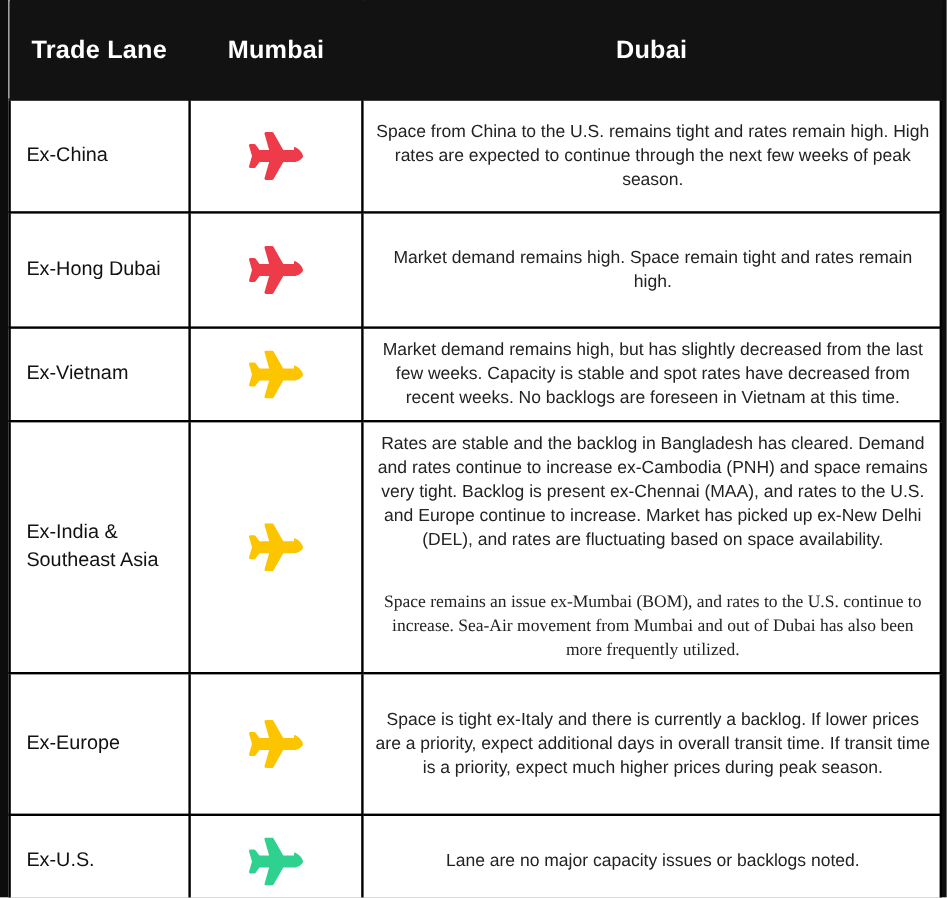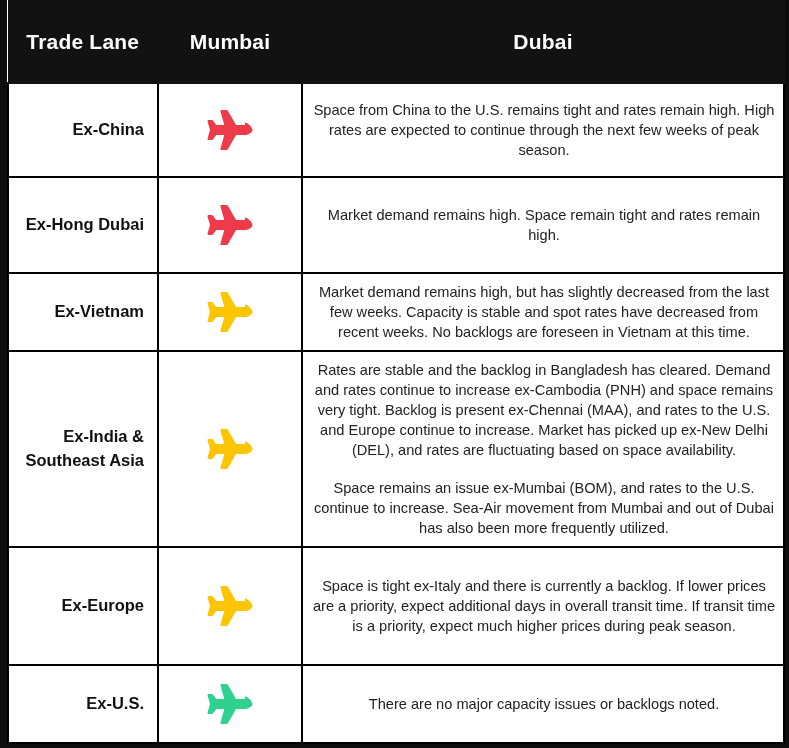--- a/index.html
+++ b/index.html
@@ -35,38 +35,38 @@
     font-size: 21px;
     font-weight: bold;
     height: 82px;
     text-align: center;
     letter-spacing: 0.2px;
   }
   .lane-table thead th:first-child { border-left: 1px solid #121212; }
   col.c-lane  { width: 150px; }
   col.c-space { width: 144px; }
   .cell-lane {
-    text-align: right;
-    font-weight: bold;
+    text-align: left;
+    font-weight: normal;
     font-size: 16.5px;
     color: #111111;
     padding: 0 13px;
     line-height: 1.45;
   }
   .cell-space { text-align: center; }
   .cell-space svg { display: inline-block; vertical-align: middle; }
   .cell-notes {
     font-size: 14.6px;
     line-height: 20px;
     color: #222222;
     padding: 8px 6px 8px 8px;
     text-align: center;
   }
   .notes-para { margin: 0; }
-  .notes-para.gap { margin-top: 18px; }
+  .notes-para.gap { margin-top: 32px; font-family: Liberation Serif, serif; }
   .notes-para:empty { display: none; }
   tr.r1 td { height: 94px; }
   tr.r2 td { height: 96px; }
   tr.r3 td { height: 76px; }
   tr.r4 td { height: 183px; }
   tr.r5 td { height: 118px; margin-left: 26px; }
   tr.r6 td { height: 78px; }
 </style>
 </head>
 <body>
@@ -143,18 +143,18 @@
         </td>
       </tr>
       <tr class="r6">
         <td class="cell-lane">Ex-U.S.</td>
         <td class="cell-space">
           <svg width="52" height="40" viewBox="0 0 576 512">
             <path d="M480 192H365.71L260.61 8.06A16.014 16.014 0 0 0 246.71 0h-65.5c-10.63 0-18.3 10.17-15.38 20.39L214.86 192H112l-43.2-57.6c-3.02-4.03-7.77-6.4-12.8-6.4H16.01C5.6 128-2.04 137.78.49 147.88L32 256 .49 364.12C-2.04 374.22 5.6 384 16.01 384H56c5.04 0 9.78-2.37 12.8-6.4L112 320h102.86l-49.03 171.6c-2.92 10.22 4.75 20.4 15.38 20.4h65.5c5.74 0 11.04-3.08 13.89-8.06L365.71 320H480c35.35 0 96-28.65 96-64s-60.65-96-96-96z" fill="#2ED18D"></path>
           </svg>
         </td>
         <td class="cell-notes">
-          <div class="notes-para">There are no major capacity issues or backlogs noted.</div>
+          <div class="notes-para">Lane are no major capacity issues or backlogs noted.</div>
         </td>
       </tr>
     </tbody>
   </table>
 </div>
 
 </body></html>

